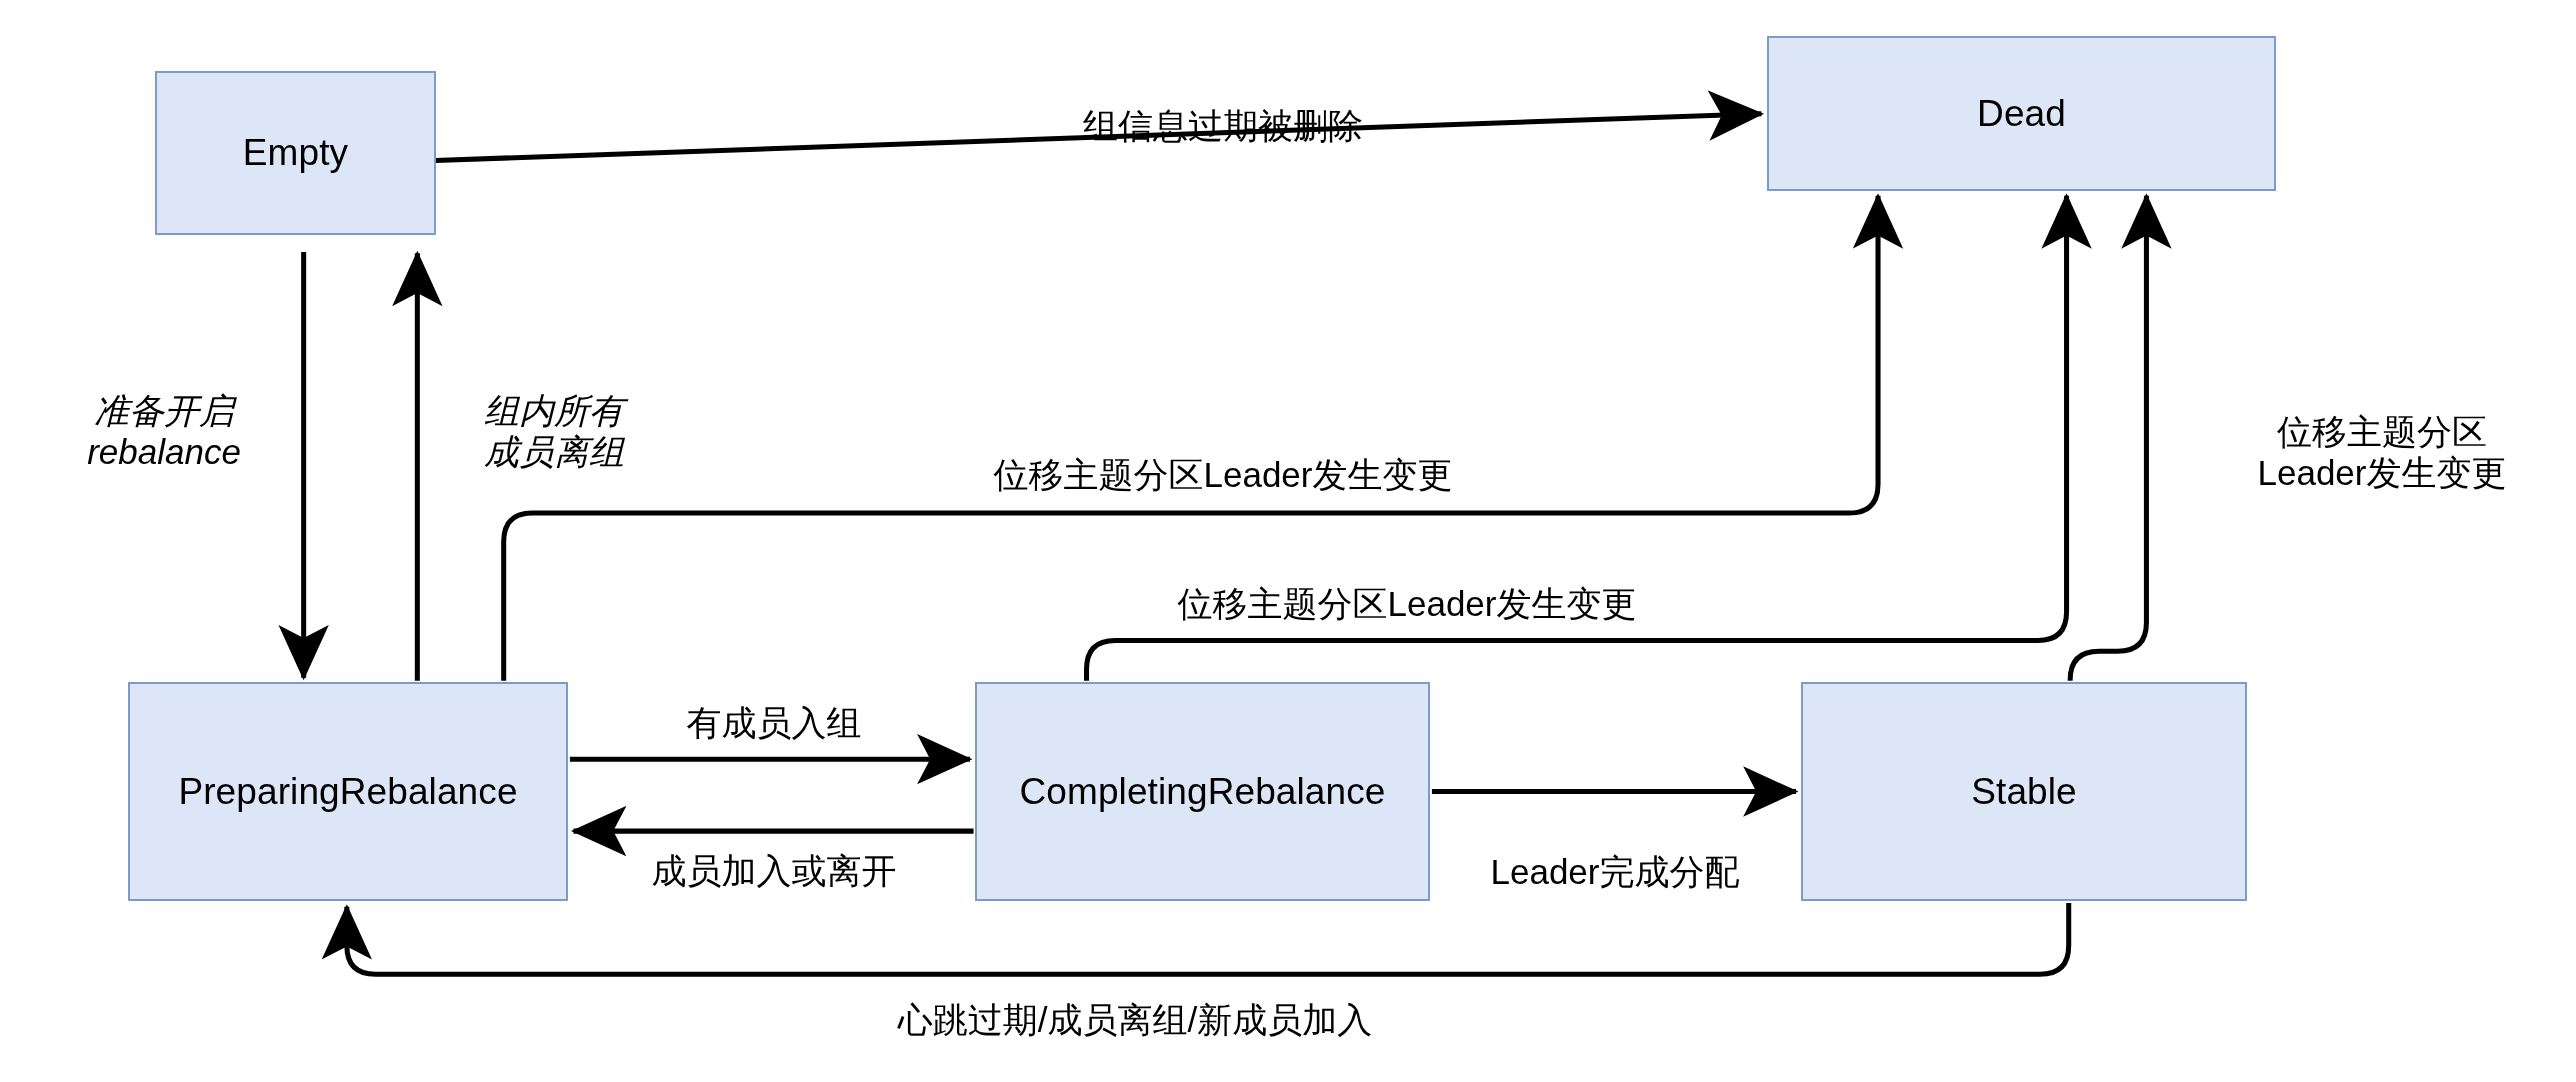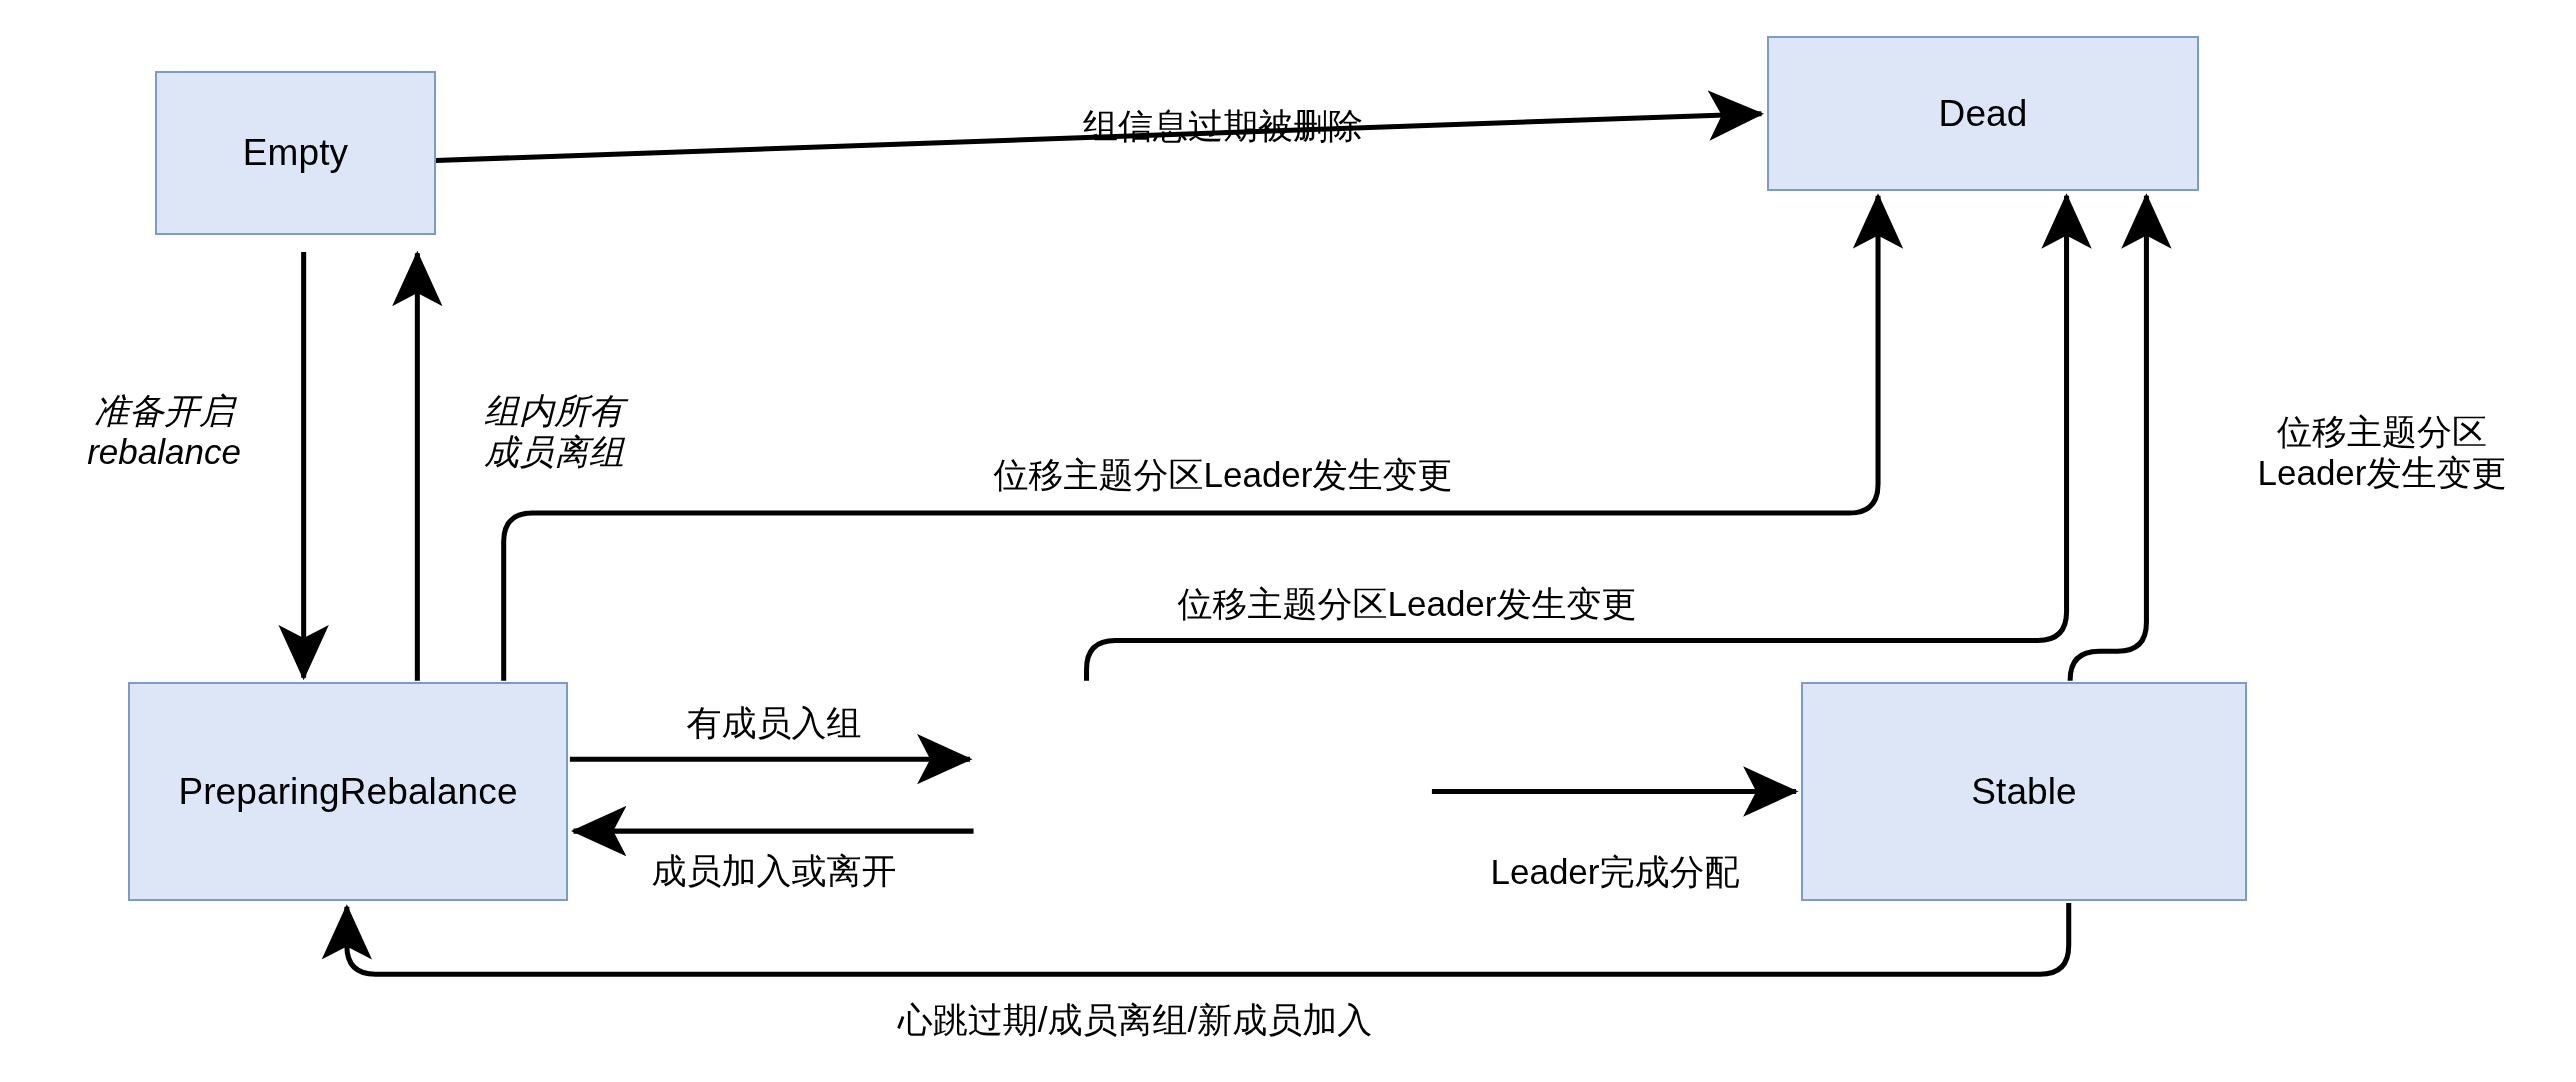--- a/index.html
+++ b/index.html
@@ -62,28 +62,31 @@
       <path d="M 2877,946 L 2877,945 Q 2877,905 2917,905 L 2943,905 Q 2983,905 2983,865 L 2983,272"></path>
 
       <path d="M 2875,1255 L 2875,1314 Q 2875,1354 2835,1354 L 522,1354 Q 482,1354 482,1314 L 482,1260"></path>
     </g>
   </svg>
 
   <div class="state-box" style="left:155px;top:71px;width:281px;height:164px;">
     <span>Empty</span>
   </div>
 
-  <div class="state-box" style="left:1767px;top:36px;width:432px;height:155px;align-items:center;">
+  <div class="state-box" style="left:1767px;top:36px;width:509px;height:155px;align-items:center;">
     <span>Dead</span>
   </div>
 
   <div class="state-box" style="left:128px;top:682px;width:440px;height:219px;">
     <span>PreparingRebalance</span>
   </div>
 
+  <div class="state-box" style="left:975px;top:682px;width:455px;height:219px;">
+    <span>CompletingRebalance</span>
+  </div>
 
   <div class="state-box" style="left:1801px;top:682px;width:446px;height:219px;">
     <span>Stable</span>
   </div>
 
   <div class="edge-label" style="left:1223px;top:126px;">组信息过期被删除</div>
 
   <div class="edge-label left-align" style="left:164px;top:432px;">准备开启
 rebalance</div>
 

